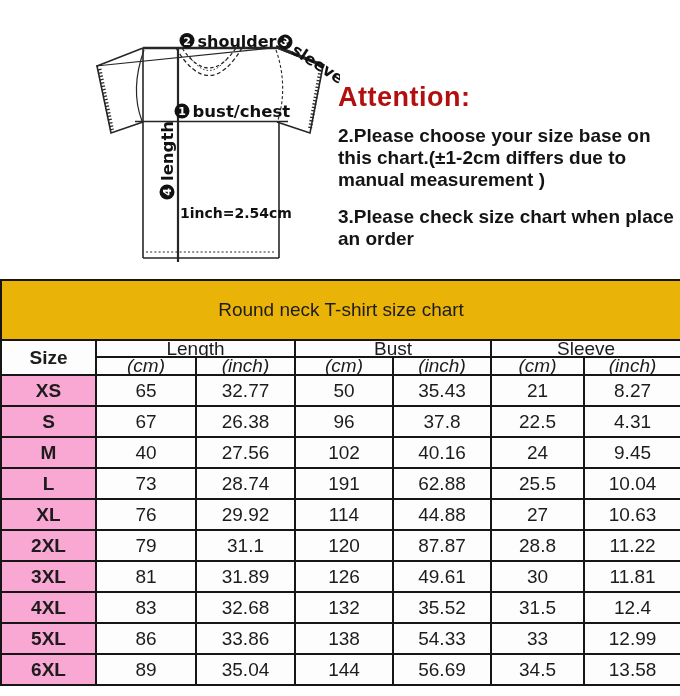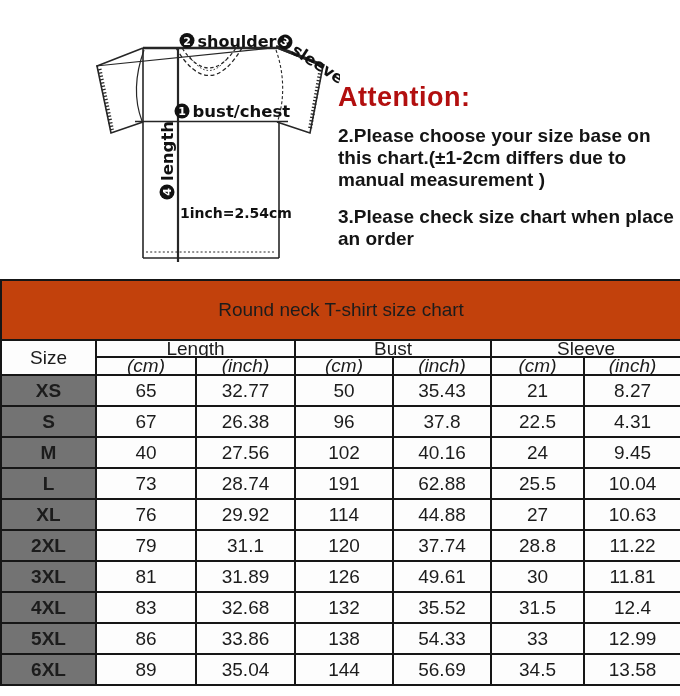--- a/index.html
+++ b/index.html
@@ -18,26 +18,26 @@
   .note div{white-space:nowrap;}
   
   .size-table{
     position:absolute;top:279px;left:0;width:680px;
     border-collapse:collapse;table-layout:fixed;background:#fdfdfd;
   }
   .size-table td{
     border:2px solid #161616;text-align:center;vertical-align:middle;
     padding:0;font-size:19px;color:#1c1c1c;white-space:nowrap;overflow:hidden;
   }
-  .title-cell{background:#c2410c;height:58px;font-size:34px;color:#0d0d0d;}
+  .title-cell{background:#eab308;height:58px;font-size:34px;color:#0d0d0d;}
   .group-cell{height:15px;font-size:18px;line-height:15px;}
   .unit-cell{height:16px;font-size:18px;line-height:16px;font-style:italic;}
-  .size-head{font-weight:normal;font-size:20px;}
+  .size-head{font-weight:bold;font-size:20px;}
   .data-row td{height:29px;}
-  .size-cell{font-weight:bold;background:#737373;}
+  .size-cell{font-weight:bold;background:#f9a8d4;}
   .inch{color:#e31212;}
 </style>
 </head>
 <body>
 
 <div class="top-section">
 
   <svg class="diagram-svg" width="340" height="279" viewBox="0 0 340 279">
 
     <g stroke="#262626" fill="none">
@@ -179,21 +179,21 @@
       <td>114</td>
       <td class="inch">44.88</td>
       <td>27</td>
       <td class="inch">10.63</td>
     </tr>
     <tr class="data-row">
       <td class="size-cell">2XL</td>
       <td>79</td>
       <td class="inch">31.1</td>
       <td>120</td>
-      <td class="inch">37.74</td>
+      <td class="inch">87.87</td>
       <td>28.8</td>
       <td class="inch">11.22</td>
     </tr>
     <tr class="data-row">
       <td class="size-cell">3XL</td>
       <td>81</td>
       <td class="inch">31.89</td>
       <td>126</td>
       <td class="inch">49.61</td>
       <td>30</td>

